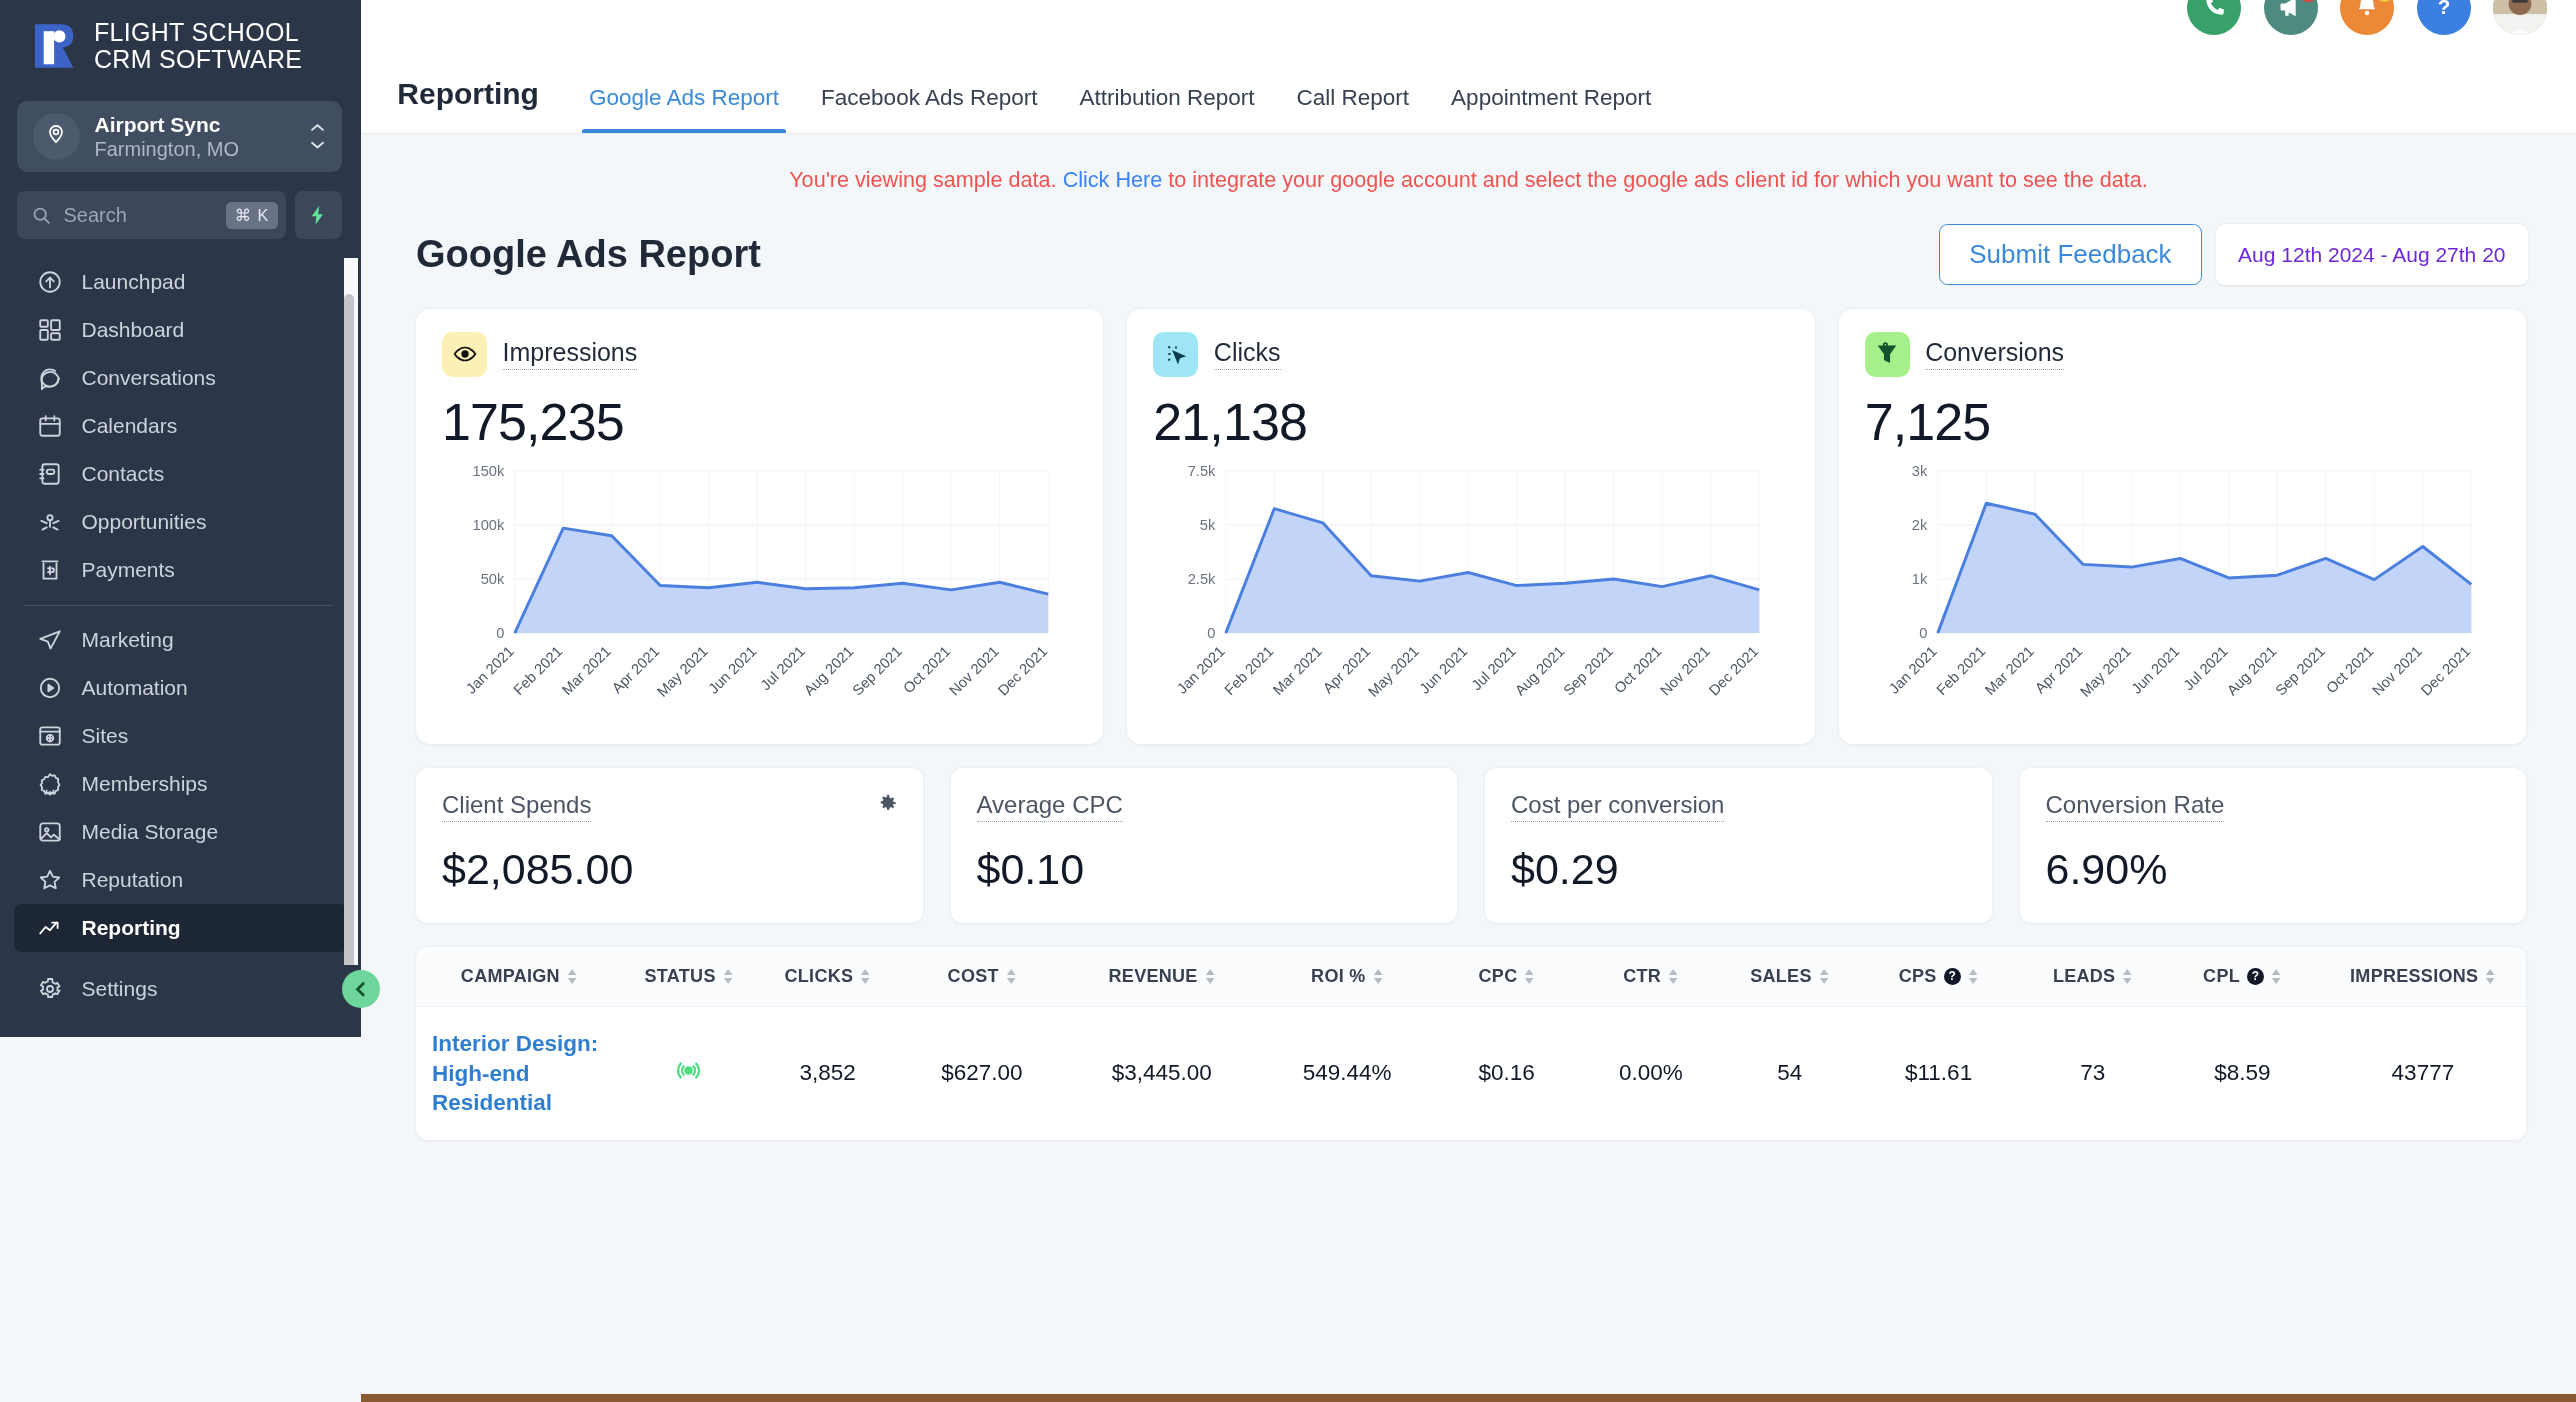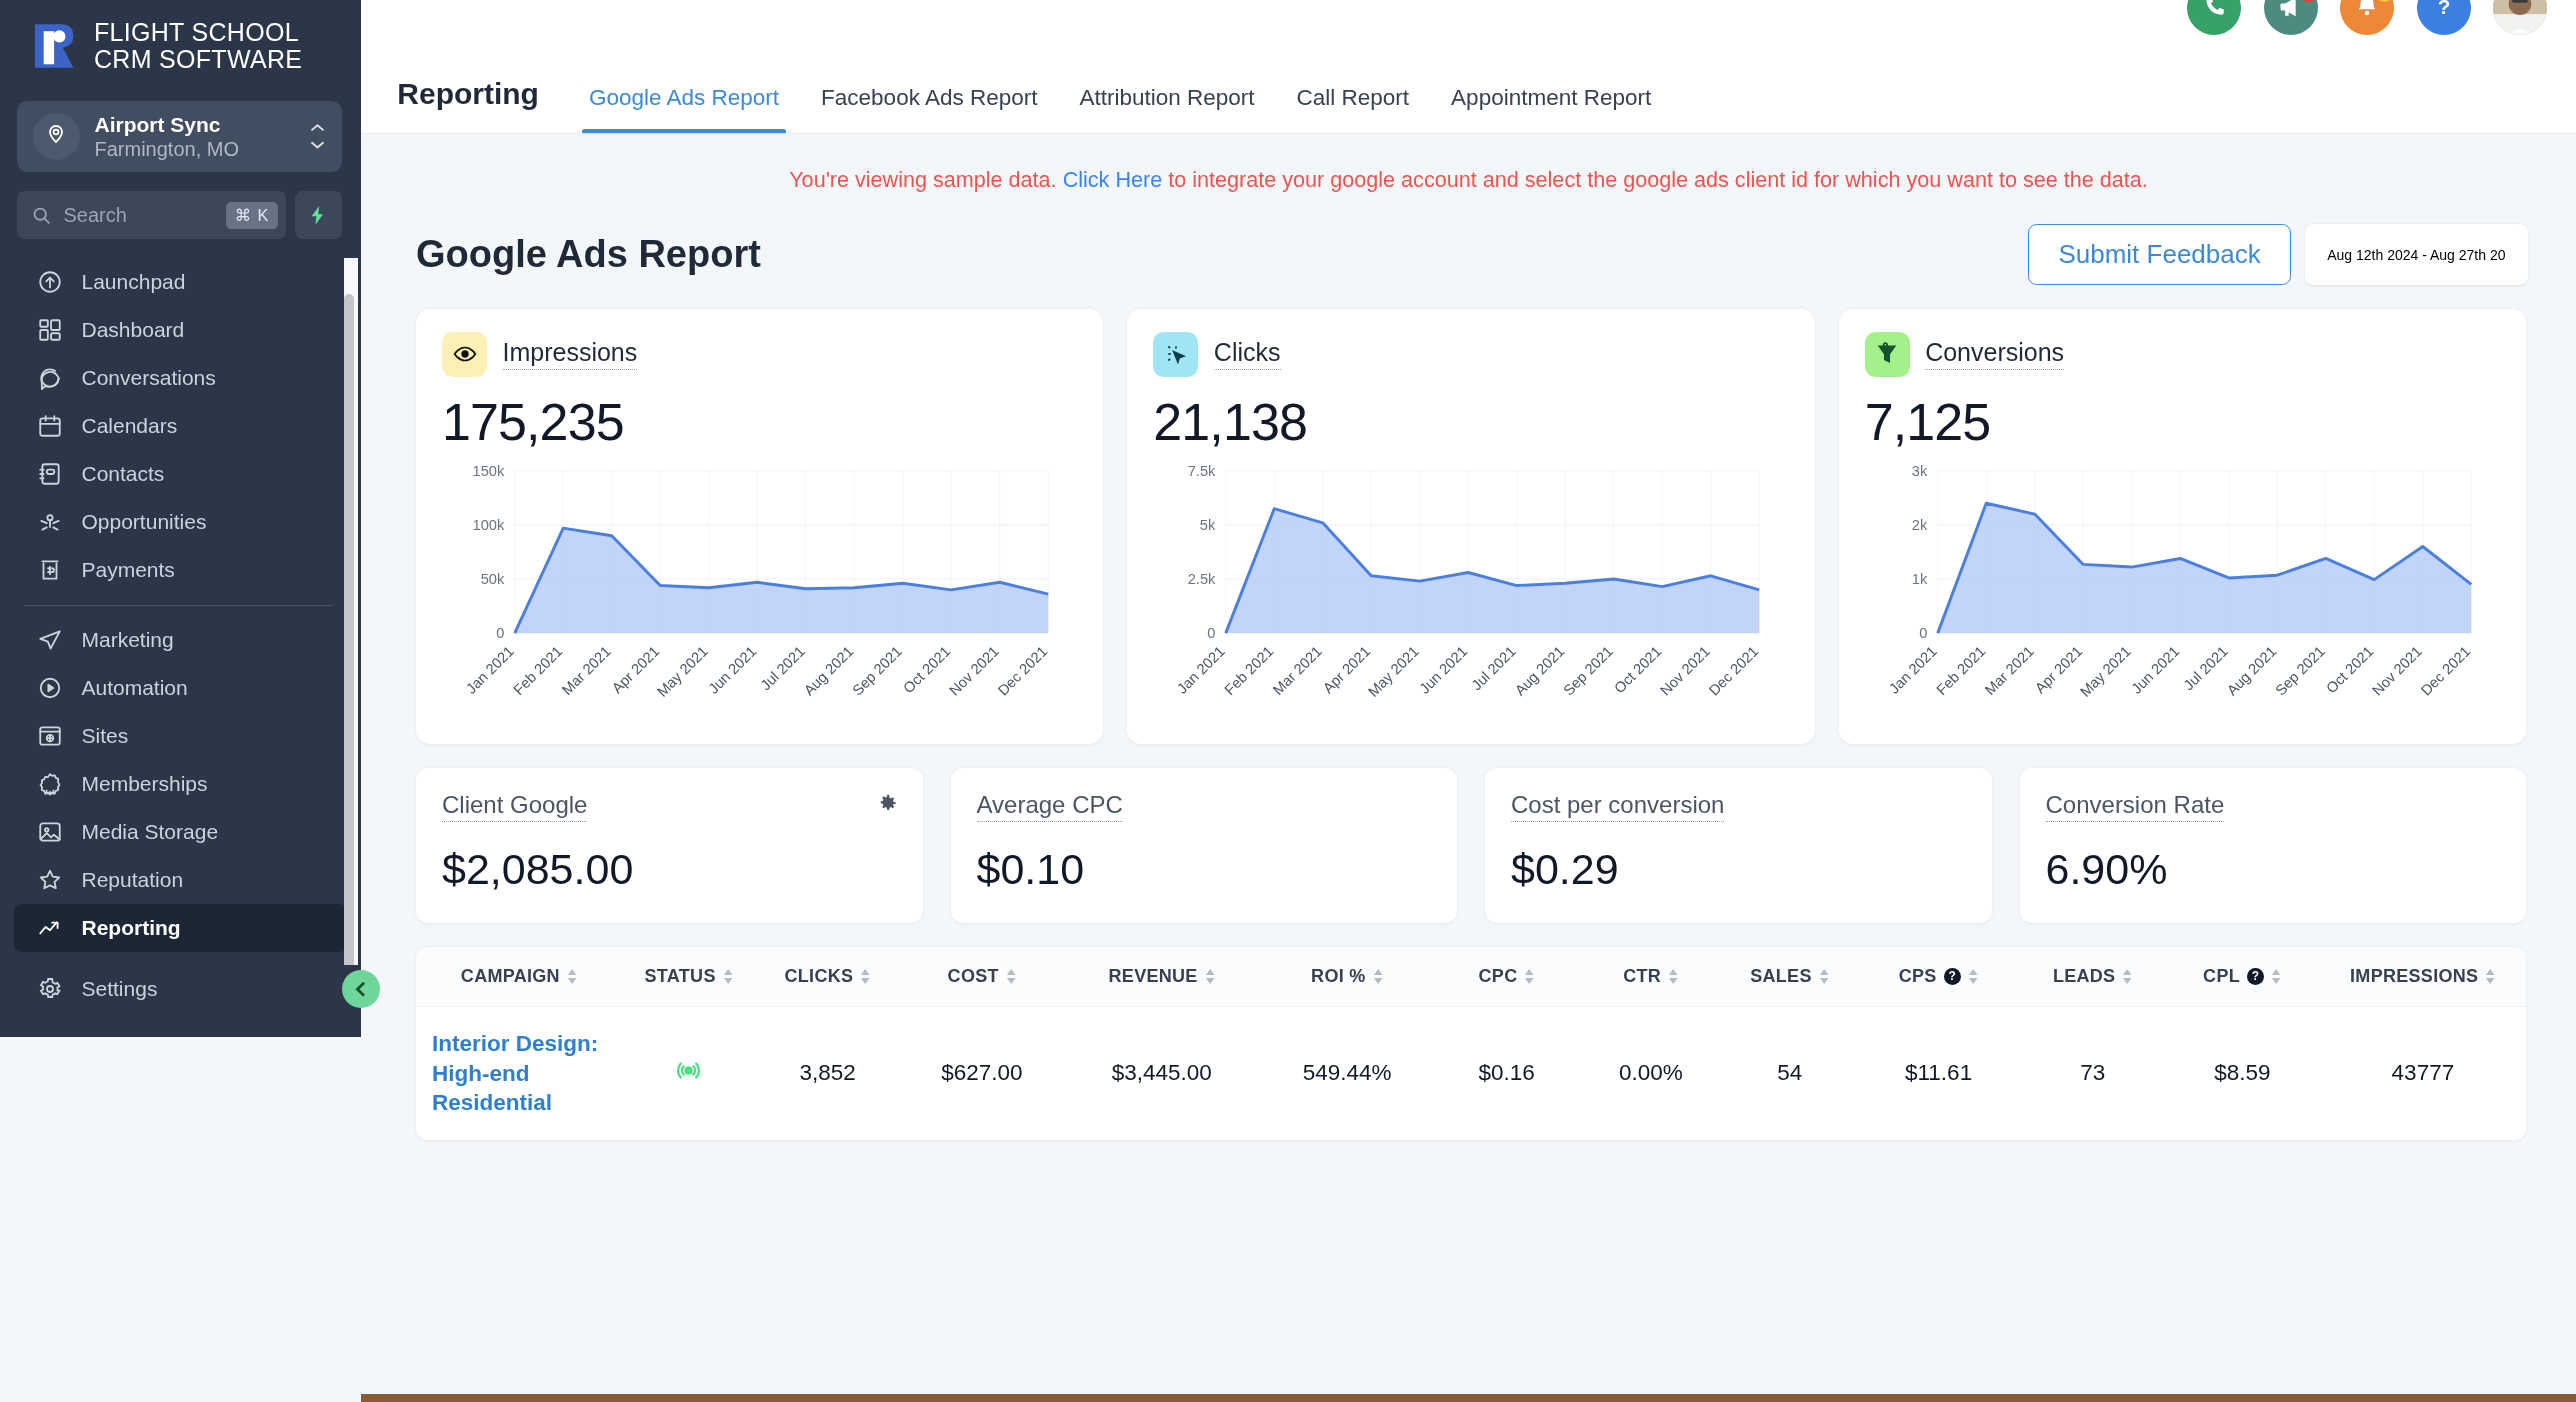--- a/index.html
+++ b/index.html
@@ -81,21 +81,21 @@
 
   .content { flex: 1; overflow: hidden; padding: 0 0 0 0; background: #f4f7fa; position: relative; }
   .notice { text-align: center; color: #ef5350; font-size: 21.6px; padding: 33px 17.3px 8.6px; }
   .notice a { color: #3b82f6; text-decoration: none; }
 
   .title-row { display: flex; align-items: center; padding: 22.5px 48px 0 55px; }
   .page-title { font-size: 38px; font-weight: 700; color: #1f2937; }
   .title-actions { margin-left: auto; display: flex; align-items: stretch; gap: 0; }
   .fb-btn { border: 1.7px solid #3b8ad9; color: #3b8ad9; background:#fff; border-radius: 8.6px;
             font-size: 26px; padding: 14px 29px; display:flex; align-items:center; }
-  .date-btn { background: #fff; border-radius: 8.6px; font-size: 14px; color: #000000;
+  .date-btn { background: #fff; border-radius: 8.6px; font-size: 21px; color: #6d28d9;
               padding: 14px 22.5px; margin-left: 14px; display:flex; align-items:center;
               box-shadow: 0 0.9px 2.6px rgba(16,24,40,.1); white-space: nowrap; }
 
   .cards3 { display: flex; gap: 24px; padding: 24px 50px 0 55px; }
   .bigcard { flex: 1; background: #fff; border-radius: 14px; padding: 22.5px 26px 19px;
              box-shadow: 0 0.9px 3.5px rgba(16,24,40,.07); }
   .bc-head { display: flex; align-items: center; gap: 15.5px; }
   .bc-ico { width: 45px; height: 45px; border-radius: 10.4px; display:flex; align-items:center; justify-content:center; flex:0 0 45px; }
   .bc-label { font-size: 25px; color: #1f2937; border-bottom: 1.7px dotted #98a2b3; padding-bottom: 2.6px; }
   .bc-value { font-size: 52px; font-weight: 400; color: #111827; margin: 15.5px 0 5.2px; letter-spacing: -0.9px; }
@@ -575,21 +575,21 @@
               <text x="702.0" y="226" font-size="17" fill="#4b5563" text-anchor="end" font-family="Liberation Sans, sans-serif" transform="rotate(-45 702.0 226)">Dec 2021</text>
     <path d="M84.0,204.0 L140.2,53.6 L196.4,66.1 L252.5,124.4 L308.7,127.5 L364.9,117.5 L421.1,140.1 L477.3,136.9 L533.5,117.5 L589.6,142.0 L645.8,103.7 L702.0,147.6 L702.0,204.0 L84.0,204.0 Z" fill="#b7cdf6" opacity=".85"></path>
     <path d="M84.0,204.0 L140.2,53.6 L196.4,66.1 L252.5,124.4 L308.7,127.5 L364.9,117.5 L421.1,140.1 L477.3,136.9 L533.5,117.5 L589.6,142.0 L645.8,103.7 L702.0,147.6" fill="none" stroke="#4a7fe0" stroke-width="3.4" stroke-linejoin="round"></path>
             </svg>
           </div>
   </div>
       </div>
 
     <div class="cards4" id="metric-holder">
   <div class="smcard">
-    <span class="sm-label">Client Google</span>
+    <span class="sm-label">Client Spends</span>
     <span class="gear"><svg width="22.5" height="22.5" viewBox="0 0 24 24" fill="#4b5563">
               <path d="M12 8.4a3.6 3.6 0 1 0 0 7.2 3.6 3.6 0 0 0 0-7.2zm9 4.6v-2l-2.2-.4a7 7 0 0 0-.7-1.7l1.3-1.8-1.5-1.5-1.8 1.3a7 7 0 0 0-1.7-.7L14 2.9h-2l-.4 2.3a7 7 0 0 0-1.7.7L8.1 4.6 6.6 6.1 7.9 7.9a7 7 0 0 0-.7 1.7L5 10v2l2.2.4a7 7 0 0 0 .7 1.7l-1.3 1.8 1.5 1.5 1.8-1.3a7 7 0 0 0 1.7.7l.4 2.3h2l.4-2.3a7 7 0 0 0 1.7-.7l1.8 1.3 1.5-1.5-1.3-1.8a7 7 0 0 0 .7-1.7z"></path>
             </svg></span>
     <div class="sm-value">$2,085.00</div>
   </div>
   <div class="smcard">
     <span class="sm-label">Average CPC</span>
     
     <div class="sm-value">$0.10</div>
   </div>

